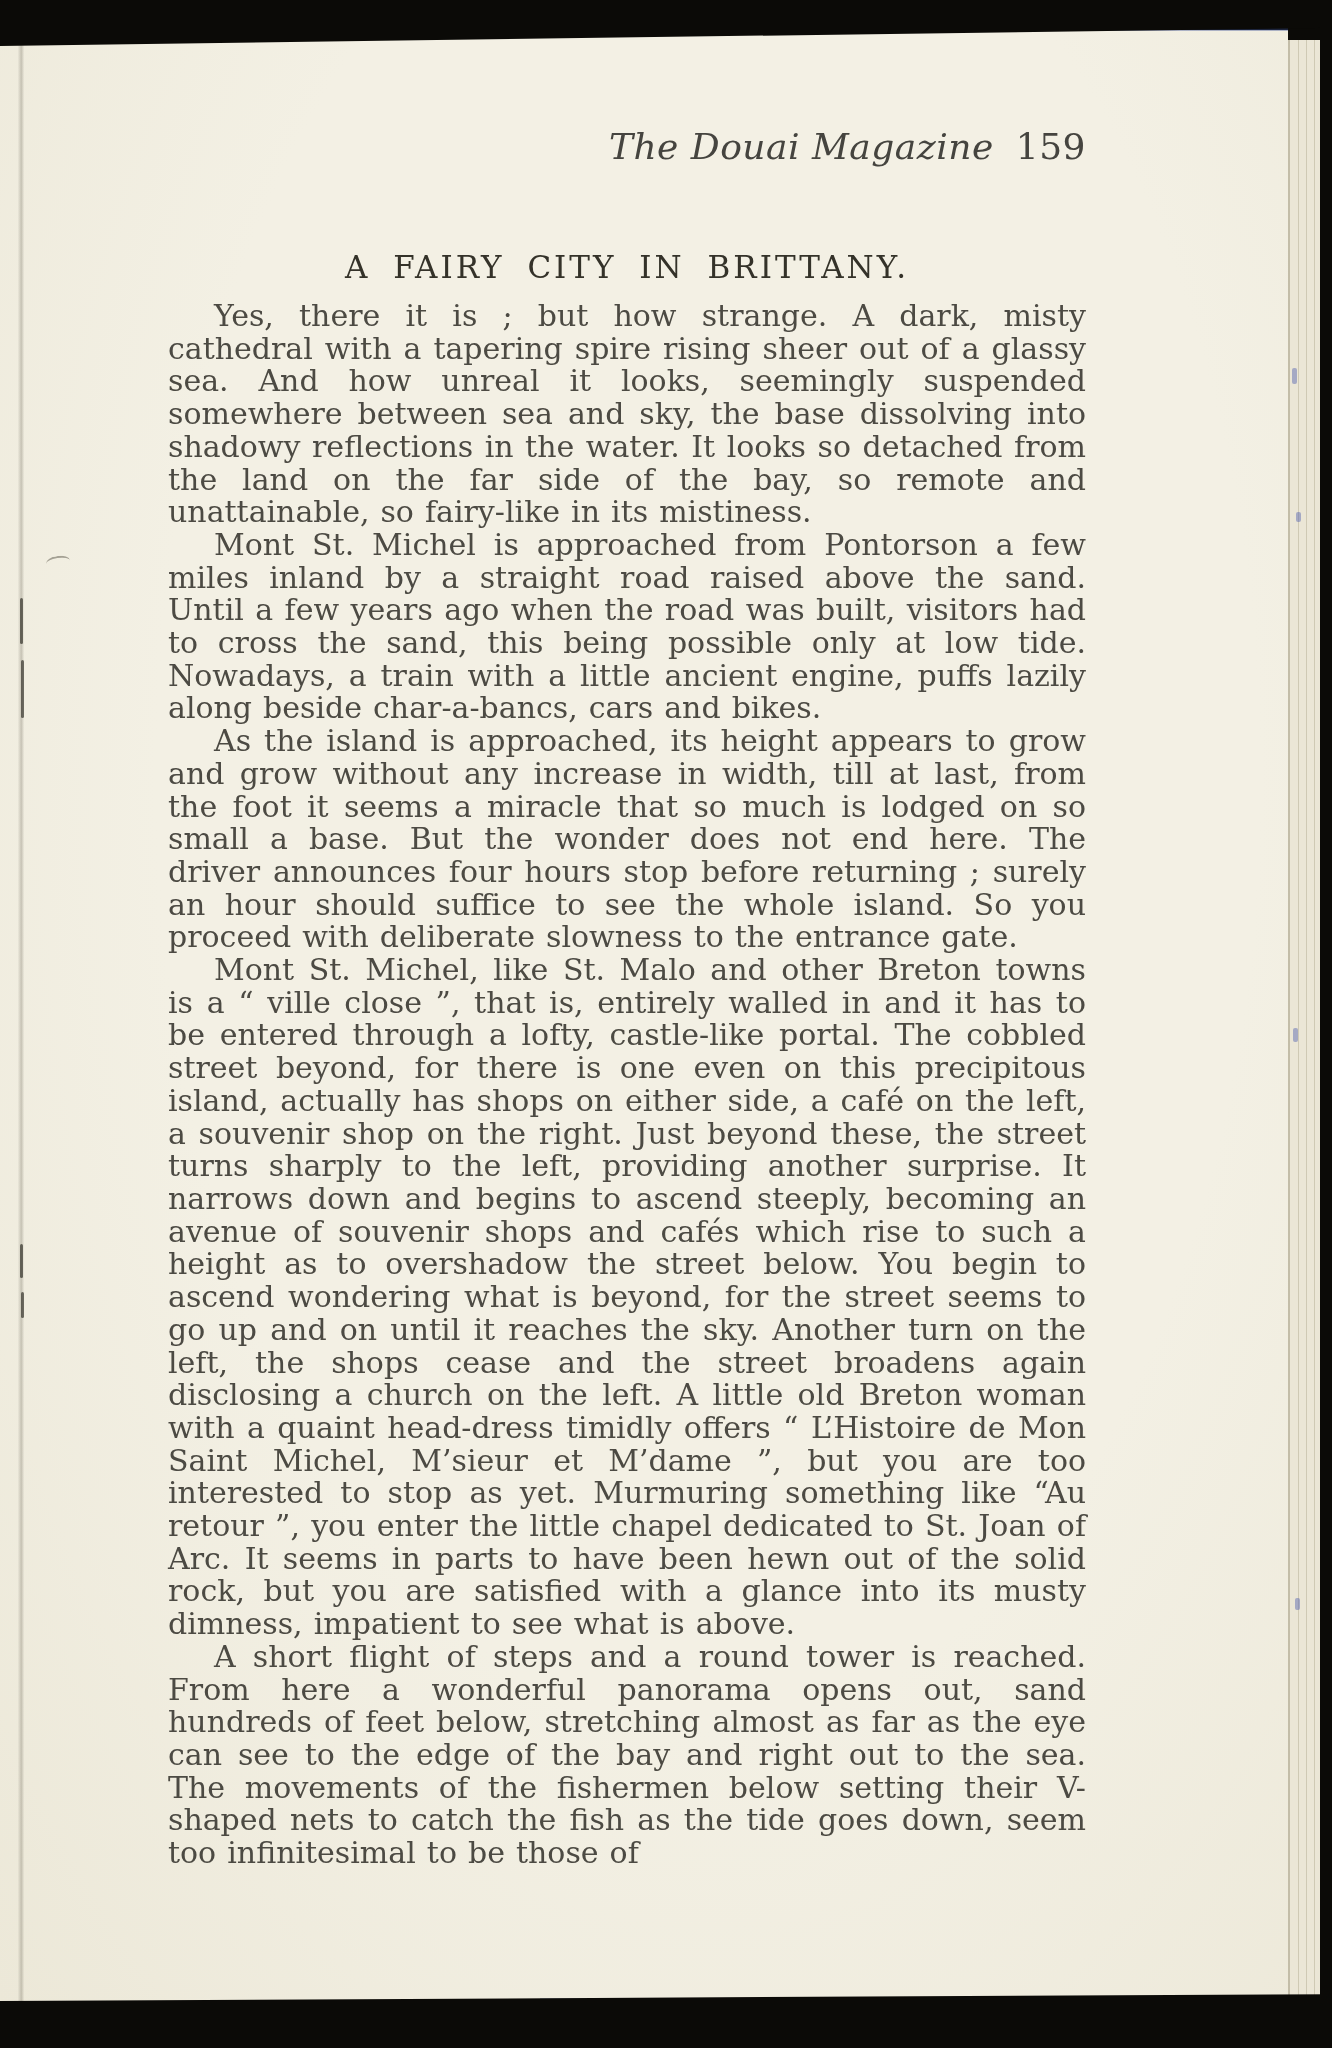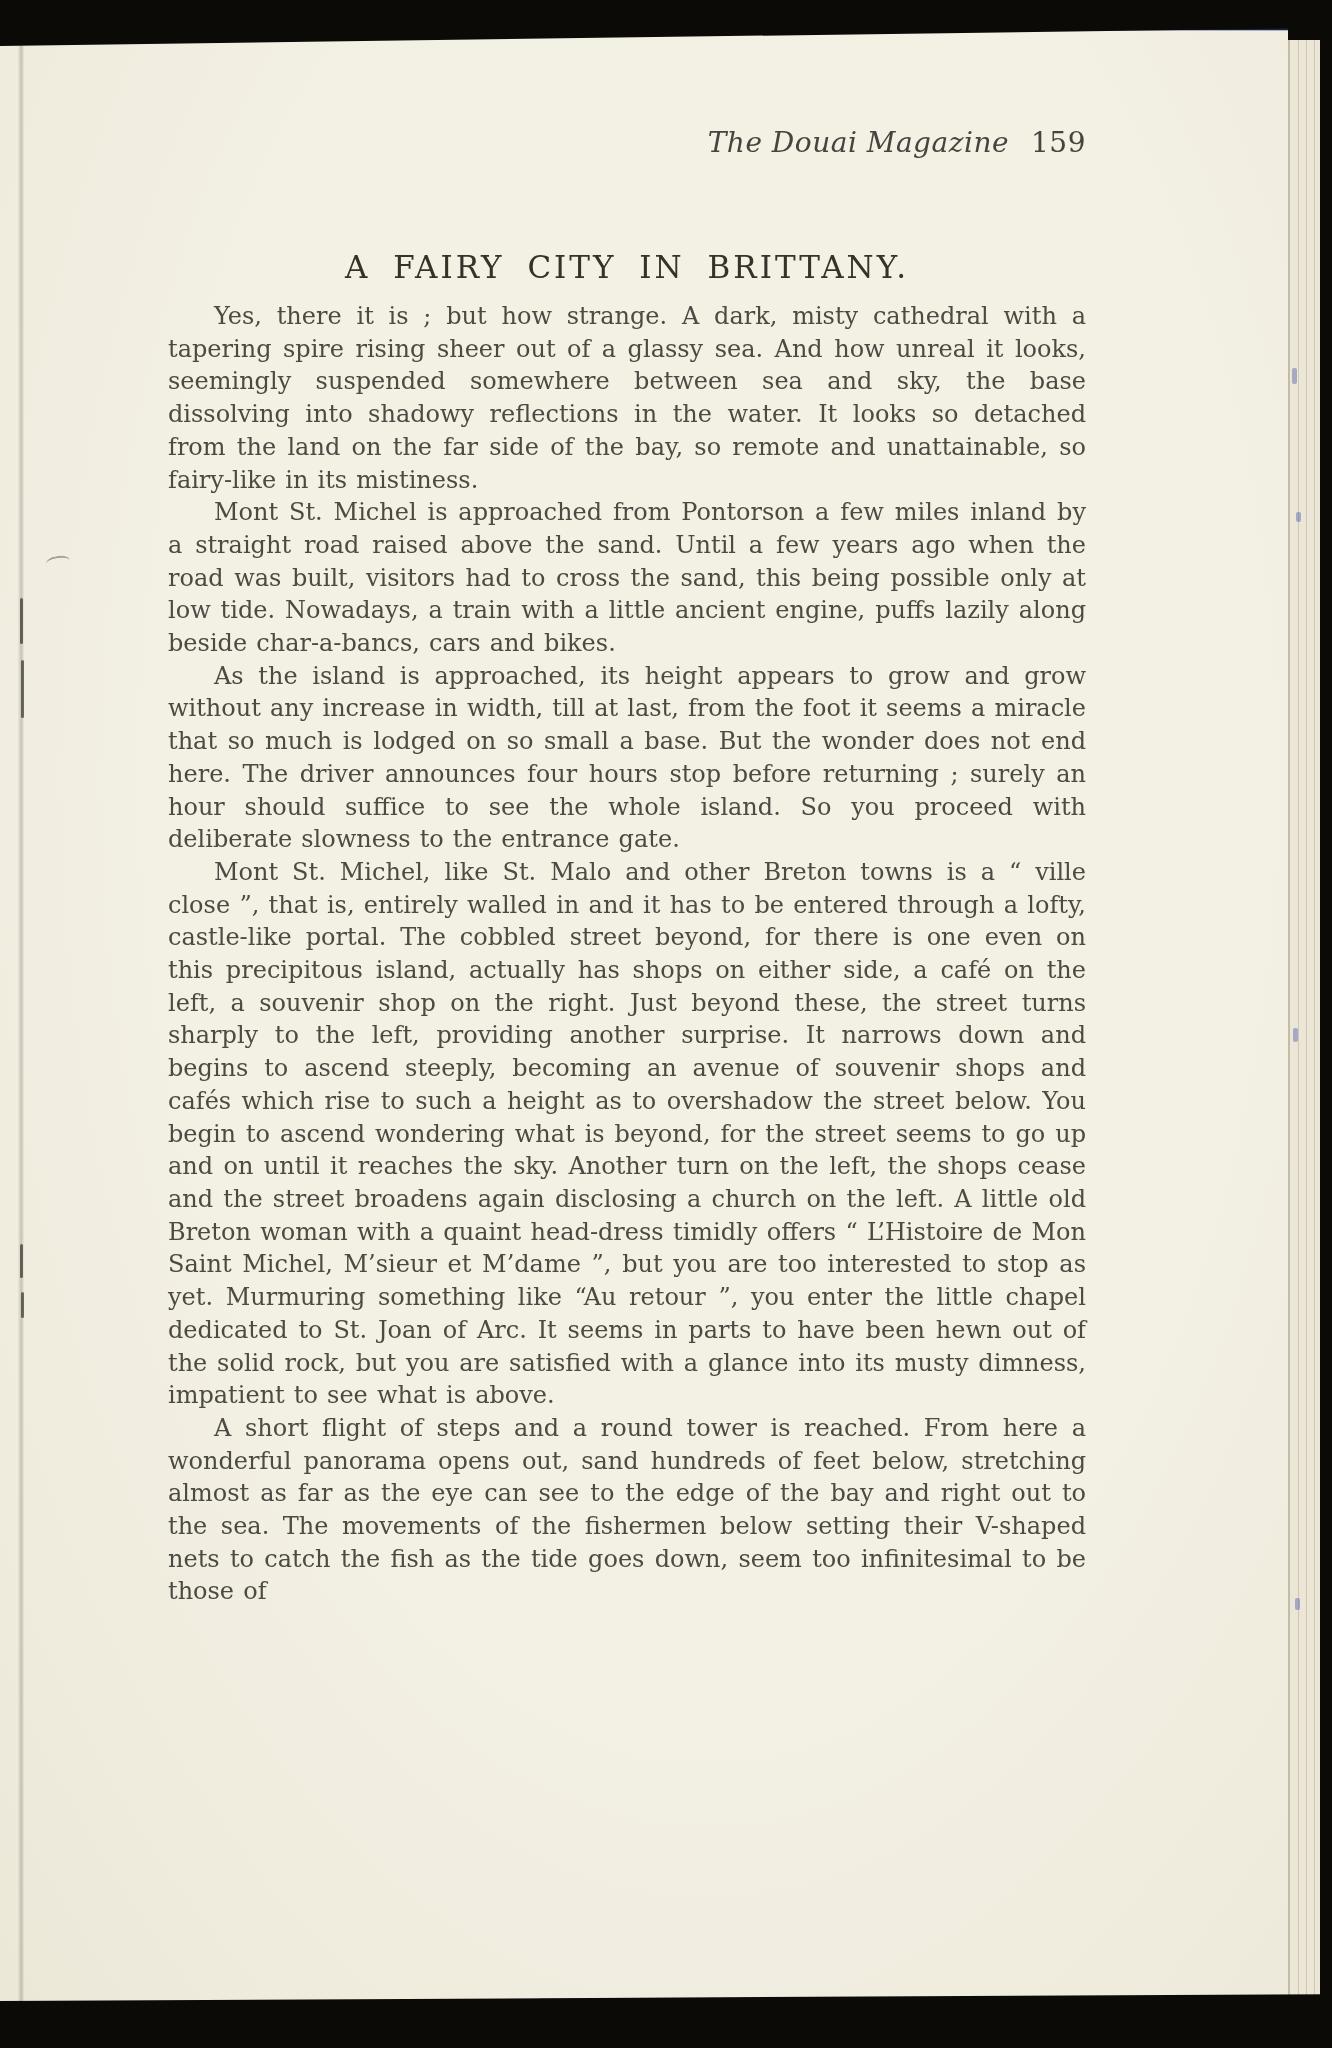--- a/index.html
+++ b/index.html
@@ -57,32 +57,32 @@
     position:absolute; left:46px; top:556px; width:24px; height:10px;
     border-top:2px solid rgba(70,66,55,0.45); border-radius:50% 50% 0 0;
     transform:rotate(-8deg);
   }
   .blue-speck {
     position:absolute; width:5px; background:rgba(80,95,175,0.45); border-radius:2px;
   }
   
   .running-head {
     position:absolute; left:168px; top:126px; width:918px;
-    text-align:right; font-size:28px; color:#45443f; letter-spacing:0.5px;
+    text-align:right; font-size:36px; color:#45443f; letter-spacing:0.5px;
   }
   .running-head .journal { font-style:italic; }
   .running-head .folio { font-style:normal; margin-left:22px; }
   .article-title {
     position:absolute; left:168px; top:228px; width:918px;
     text-align:center; font-size:31px; font-weight:normal; color:#343229;
     letter-spacing:3px; word-spacing:10px;
   }
   .article-body {
     position:absolute; left:168px; top:300px; width:918px;
-    font-size:24px; line-height:32.7px; color:#4c4a43;
+    font-size:30px; line-height:32.7px; color:#4c4a43;
     text-align:justify; word-spacing:1.5px;
   }
   .article-body p { margin:0; text-indent:46px; }
 </style>
 </head>
 <body>
 
 <div class="stage">
 
   <div class="page"></div>

